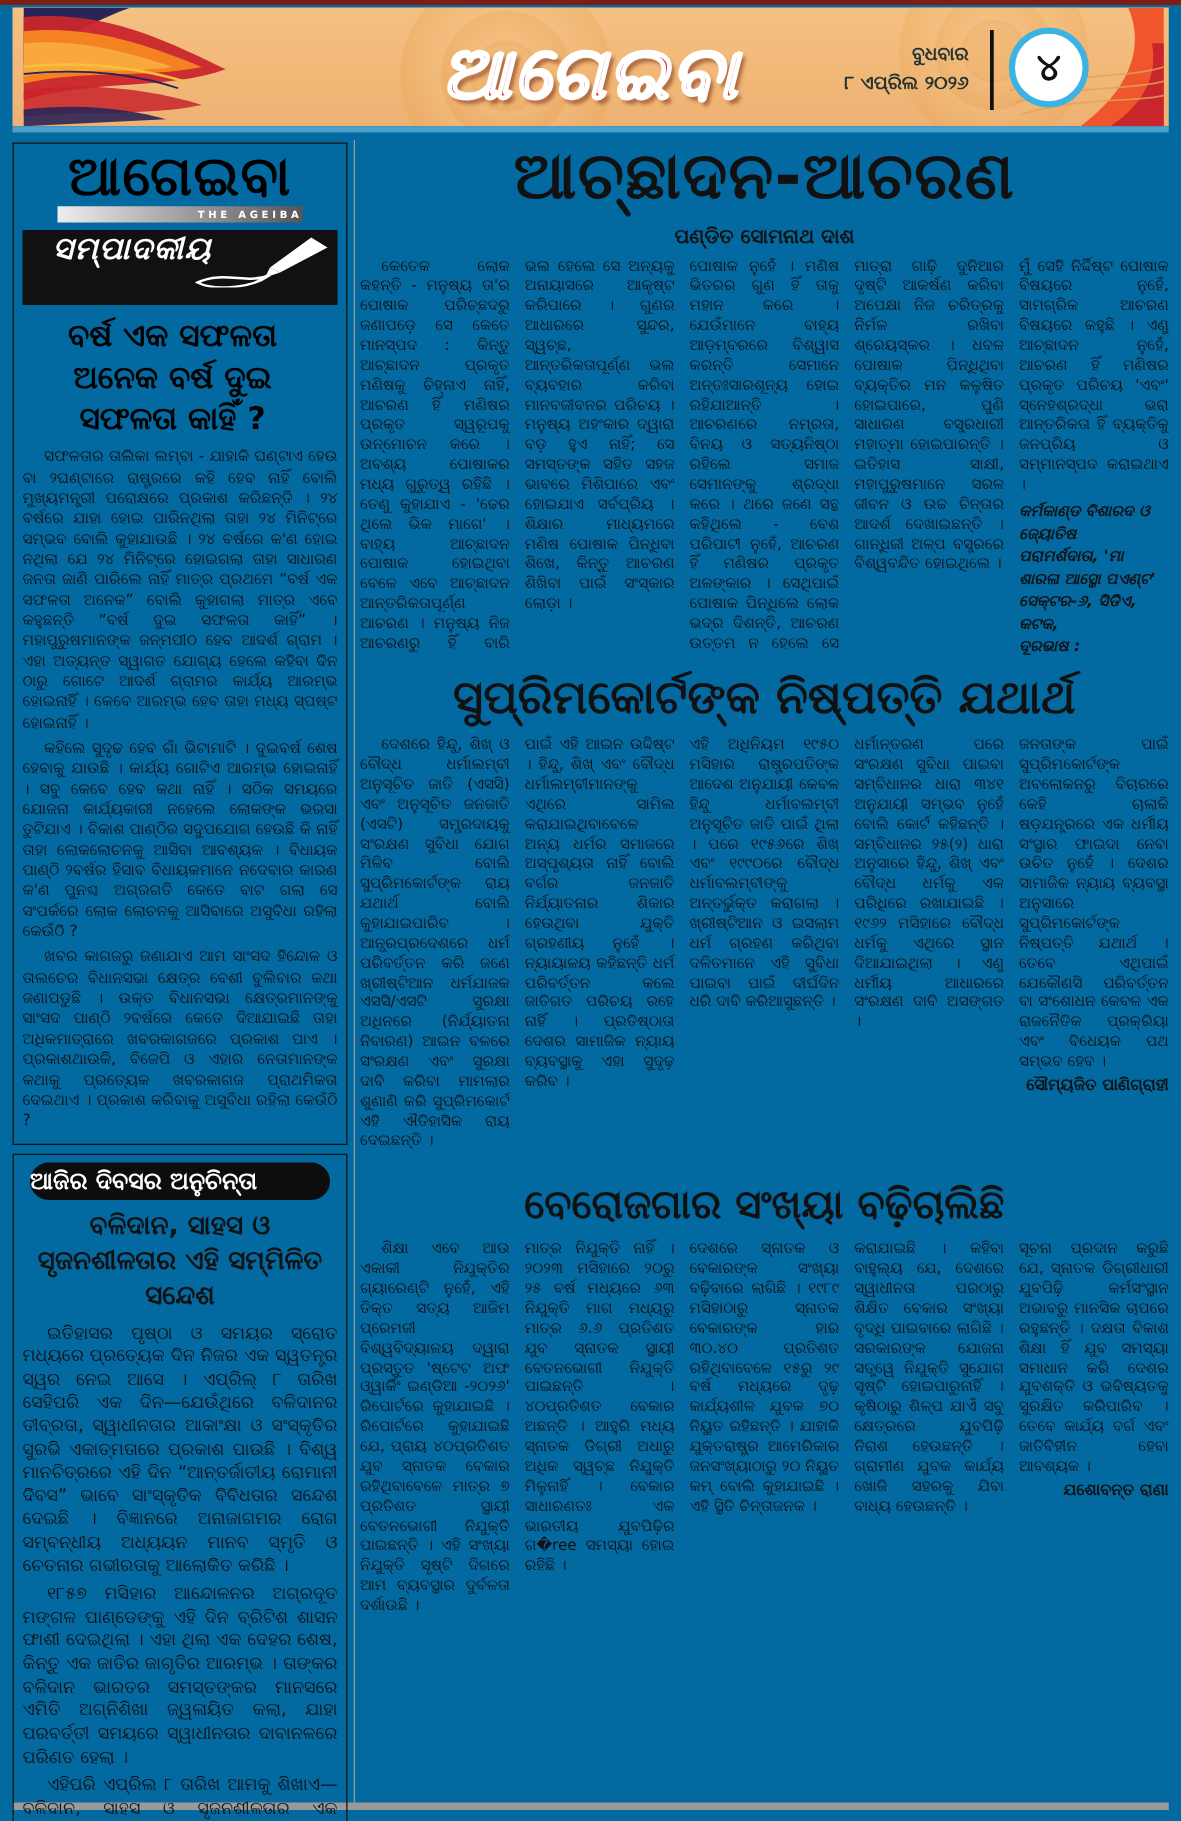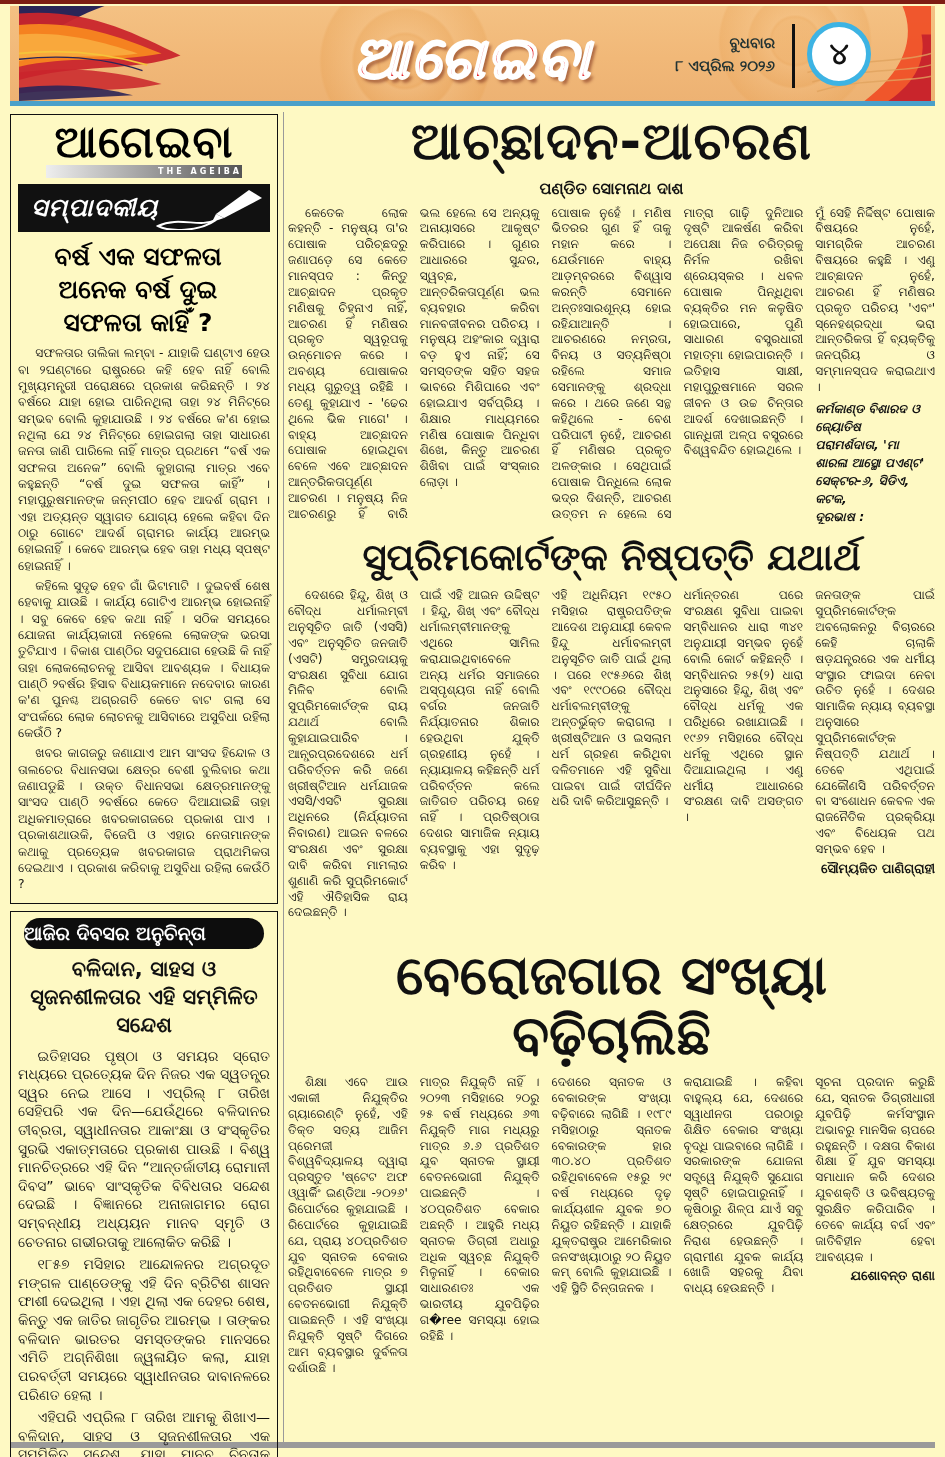--- a/index.html
+++ b/index.html
@@ -1,17 +1,17 @@
 <!DOCTYPE html>
 <html><head>
 <meta charset="utf-8">
 <style>
   html,body{margin:0;padding:0;background:#ffffff;}
   *{box-sizing:border-box;}
-  .page{position:relative;width:945px;height:1457px;background:#fef9c3;overflow:hidden;
+  .page{position:relative;width:945px;height:1457px;background:#0369a1;overflow:hidden;
         font-family:"DejaVu Sans",sans-serif;color:#111;}
   
   .topstrip{position:absolute;left:0;top:0;width:945px;height:4px;background:#7e1d13;}
   .masthead{position:absolute;left:10px;top:6px;width:925px;height:100px;
     background:linear-gradient(180deg,#f4c183 0%,#f1b878 55%,#edb273 100%);overflow:hidden;
     border-bottom:5px solid #4aa0c9;}
   .mast-svg{position:absolute;left:0;top:0;height:100%;}
   .mandala{position:absolute;border-radius:50%;opacity:.35;}
   .mandala.m1{left:300px;top:-40px;width:190px;height:190px;
      background:radial-gradient(circle,#eeb069 18%,#e8a254 20%,#f3bf82 22%,#e8a254 38%,#f3bf82 40%,#e8a254 62%,transparent 64%);}
@@ -28,22 +28,22 @@
     font-size:30px;font-weight:bold;color:#111;}
   
   .main-divider{position:absolute;left:283px;top:112px;width:1px;height:1330px;background:#9a9a9a;}
   .bottom-bar{position:absolute;left:10px;top:1442px;width:925px;height:6px;background:#9a9a9a;}
   
   .leftcol{position:absolute;left:10px;top:114px;width:268px;}
   .ed-box{border:1.5px solid #111;padding:4px 7px 6px 7px;}
   .ed-logo{text-align:center;font-size:44px;font-weight:900;letter-spacing:1px;line-height:1.05;color:#000;}
   .ed-logo-bar{margin:0 28px;height:13px;background:linear-gradient(90deg,#eeeeee,#555555);
     color:#ffffff;font-size:8px;letter-spacing:3px;text-align:right;line-height:13px;font-weight:bold;}
-  .ed-banner{margin-top:6px;background:#111;color:#fff;height:48px;position:relative;
-    display:flex;align-items:center;padding-left:13px;}
+  .ed-banner{margin-top:6px;background:#111;color:#fff;height:60px;position:relative;
+    display:flex;padding-left:24px;}
   .ed-banner-label{font-size:25px;font-weight:bold;font-style:italic;letter-spacing:1px;}
   .pen{position:absolute;right:6px;top:4px;}
   .ed-headline{text-align:center;font-size:25px;font-weight:800;line-height:1.32;margin:8px 12px 6px 0;color:#000;}
   .ed-body p{font-size:12.3px;line-height:1.33;text-align:justify;margin:0 0 4px 0;text-indent:1.4em;}
   .thought-box{border:1.5px solid #111;margin-top:7px;padding:5px 7px 4px 7px;}
   .thought-banner{background:#0d0d0d;color:#fff;border-radius:18px;
      font-size:19px;font-weight:bold;padding:4px 0;margin:1px 6px 6px 6px;}
   .thought-headline{text-align:center;font-size:21px;font-weight:800;line-height:1.35;margin:2px 0 7px 0;}
   .thought-body p{font-size:14px;line-height:1.33;text-align:justify;margin:0 0 4px 0;text-indent:1.4em;}
   .thought-author{text-align:right;font-weight:bold;font-size:13px;margin-top:2px;}
@@ -54,21 +54,21 @@
   .mainarea{position:absolute;left:288px;top:112px;width:647px;}
   .a1-headline{text-align:center;font-size:52px;font-weight:900;letter-spacing:1px;line-height:1.05;margin-top:2px;}
   .byline{text-align:center;font-size:16px;font-weight:bold;margin:10px 0 8px 0;}
   .cols{display:flex;gap:12px;}
   .col{flex:1;overflow:hidden;font-size:12.2px;line-height:1.30;text-align:justify;}
   .a1 .col{height:318px;}
   .sig1{font-style:italic;font-weight:bold;text-align:left;font-size:12.4px;line-height:1.45;margin-top:4px;}
   .a2-headline{text-align:center;font-size:37px;font-weight:900;margin:14px 0 10px 0;line-height:1.1;}
   .a2 .col{height:346px;}
   .sig-plain{text-align:right;font-weight:bold;font-size:13px;margin-top:3px;}
-  .a3-headline{text-align:center;font-size:54px;font-weight:900;margin:12px 0 10px 0;line-height:1.1;}
+  .a3-headline{text-align:center;font-size:32px;font-weight:900;margin:12px 0 10px 0;line-height:1.1;}
   .a3 .col{height:400px;}
   .indent{text-indent:1.4em;display:block;}
 </style>
 </head>
 <body>
 
 <div class="page">
 
   <div class="topstrip"></div>
 

